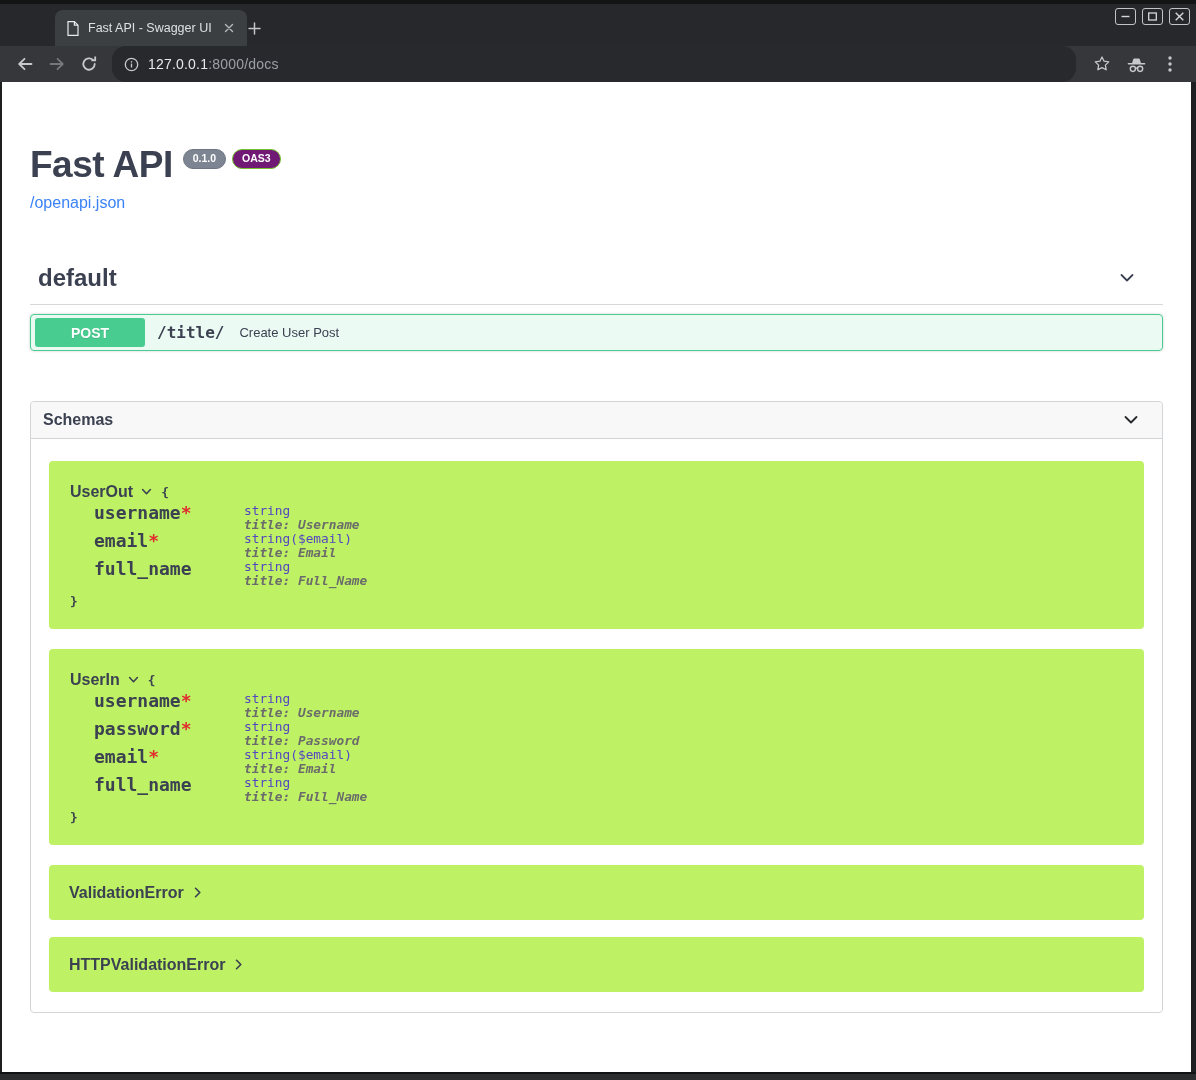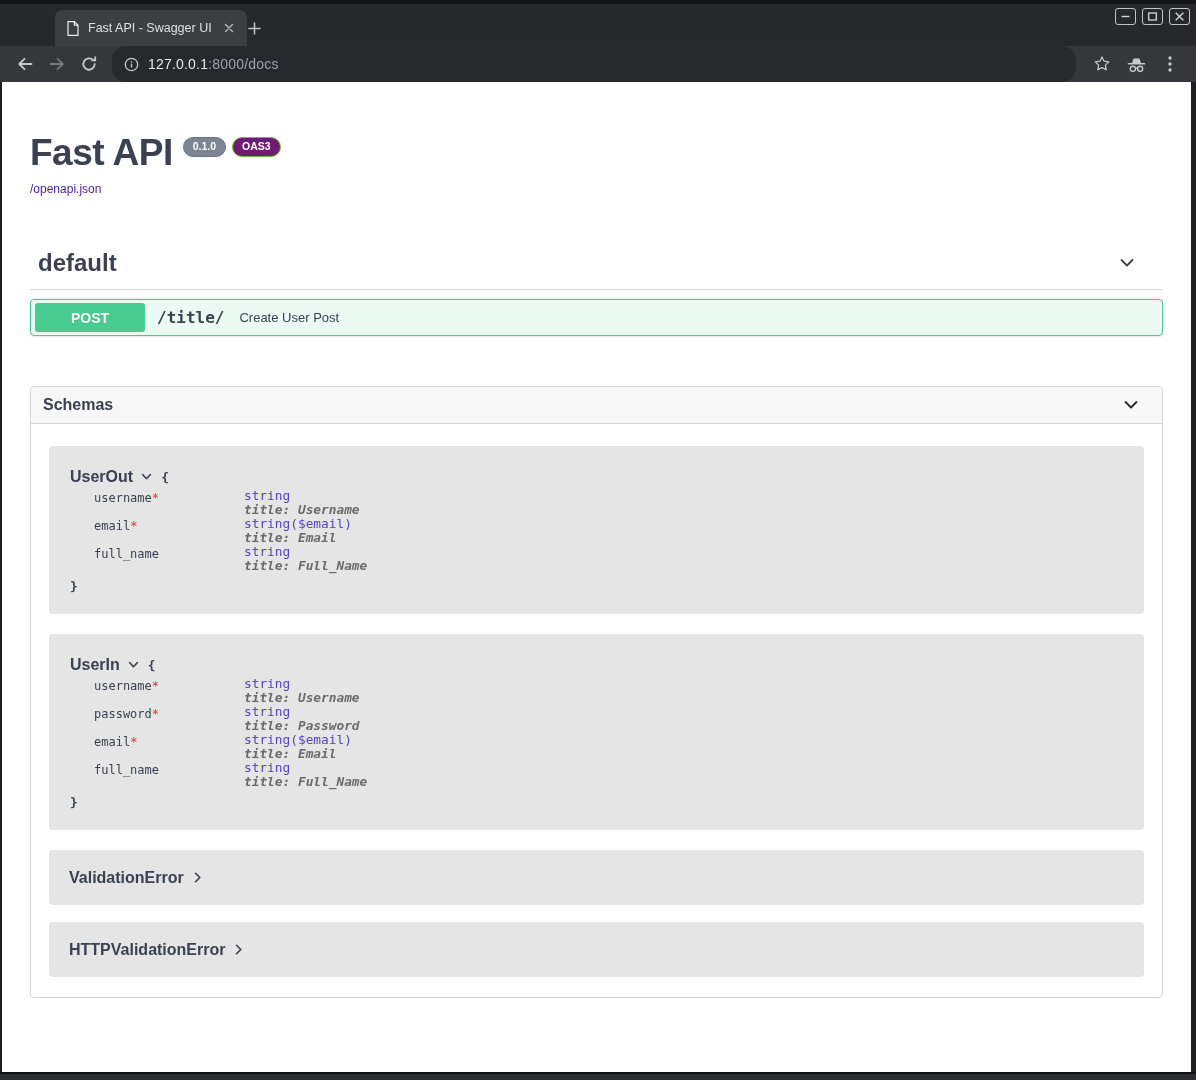--- a/index.html
+++ b/index.html
@@ -26,30 +26,30 @@
              align-items:center; padding:0 12px; gap:9px; margin:0 8px 0 6px; }
   .url { font-size:14px; letter-spacing:.2px; }
   .url .host { color:#e6e8ea; }
   .url .rest { color:#9aa0a6; }
   .right-icon { width:32px; height:30px; display:flex; align-items:center; justify-content:center; }
 
   
   .page { background:#ffffff; margin:0 5px 0 2px; height:990px; overflow:hidden; }
   .bottom-strip { height:8px; background:#2a2c2e; border-top:2px solid #101213; }
 
-  .swagger { width:1133px; margin:0 auto; }
+  .swagger { width:1133px; margin:12px auto; }
 
   .info { padding-top:52px; }
   .title-row { display:flex; align-items:flex-start; }
   .api-title { font-size:37px; font-weight:bold; color:#3b4151; line-height:38px; letter-spacing:-.5px; }
   .badge { border-radius:10px; color:#fff; font-size:10.5px; font-weight:bold;
            padding:3px 9px 4px; margin-top:3px; line-height:11px; }
   .badge.version { background:#7d8492; margin-left:10px; border:1px solid #6f7683; }
   .badge.oas { background:#701a75; margin-left:6px; border:1px solid #74c12f; }
-  .spec-link { color:#4c1d95; font-size:12px; margin-top:10px; display:inline-block; text-decoration:none; cursor:pointer; }
+  .spec-link { color:#3b82f6; font-size:16px; margin-top:10px; display:inline-block; text-decoration:none; cursor:pointer; }
 
   .tag-header { margin-top:46px; display:flex; align-items:center; justify-content:space-between;
                 padding:6px 26px 12px 8px; border-bottom:1px solid #d8d8d8; cursor:pointer; }
   .tag-title { font-size:24px; font-weight:bold; color:#3b4151; }
 
   .opblock { margin-top:9px; border:1px solid #49cc90; background:rgba(73,204,144,.1);
              border-radius:4px; box-shadow:0 0 3px rgba(0,0,0,.19); display:flex;
              align-items:center; height:37px; padding:0 10px 0 4px; cursor:pointer; }
   .opblock-method { background:#49cc90; color:#fff; font-weight:bold; font-size:14px;
                     border-radius:3px; min-width:110px; height:29px; display:flex;
@@ -58,32 +58,32 @@
                   color:#3b4151; margin-left:12px; }
   .opblock-summary { font-size:13px; color:#3b4151; margin-left:15px; }
 
   .models { margin-top:50px; border:1px solid #d2d5d8; border-radius:4px; }
   .models-header { display:flex; align-items:center; justify-content:space-between;
                    padding:8px 21px 8px 12px; background:#f8f8f8; border-bottom:1px solid #d2d5d8;
                    border-radius:4px 4px 0 0; cursor:pointer; }
   .models-title { font-size:16px; font-weight:bold; color:#3b4151; }
   .models-body { padding:22px 18px 20px; }
 
-  .model-box { background:#e5e5e5; border-radius:4px; padding:22px 20px 21px 21px; margin-bottom:20px; }
+  .model-box { background:#bef264; border-radius:4px; padding:22px 20px 21px 21px; margin-bottom:20px; }
   .model-box.collapsed { padding:19px 20px; margin-bottom:17px; }
   .model-box:last-child { margin-bottom:0; }
   .model-head { display:flex; align-items:center; color:#3b4151; font-size:16px;
                 font-weight:bold; line-height:17px; }
   .model-head .chev { display:flex; align-items:center; margin-left:7px; }
   .model-head .brace { font-family:"DejaVu Sans Mono", monospace; font-size:12.8px;
                        font-weight:bold; margin-left:8px; }
   .props { margin:4px 0 0 24px; }
   .prop-row { display:flex; }
-  .prop-name { width:150px; font-family:"DejaVu Sans Mono", monospace; font-size:12px;
-               font-weight:normal; color:#3b4151; line-height:14px; padding-top:2px; }
+  .prop-name { width:150px; font-family:"DejaVu Sans Mono", monospace; font-size:18px;
+               font-weight:bold; color:#3b4151; line-height:14px; padding-top:2px; }
   .prop-star { color:#e02e2e; }
   .prop-val { font-family:"DejaVu Sans Mono", monospace; font-size:12.8px; line-height:14px; }
   .prop-type { color:#5546c1; font-weight:normal; }
   .prop-detail { color:#6b6b6b; font-style:italic; font-weight:bold; }
   .close-brace { font-family:"DejaVu Sans Mono", monospace; font-size:12.8px; font-weight:bold;
                  color:#3b4151; margin-top:5px; }
 </style>
 </head>
 <body>
 

